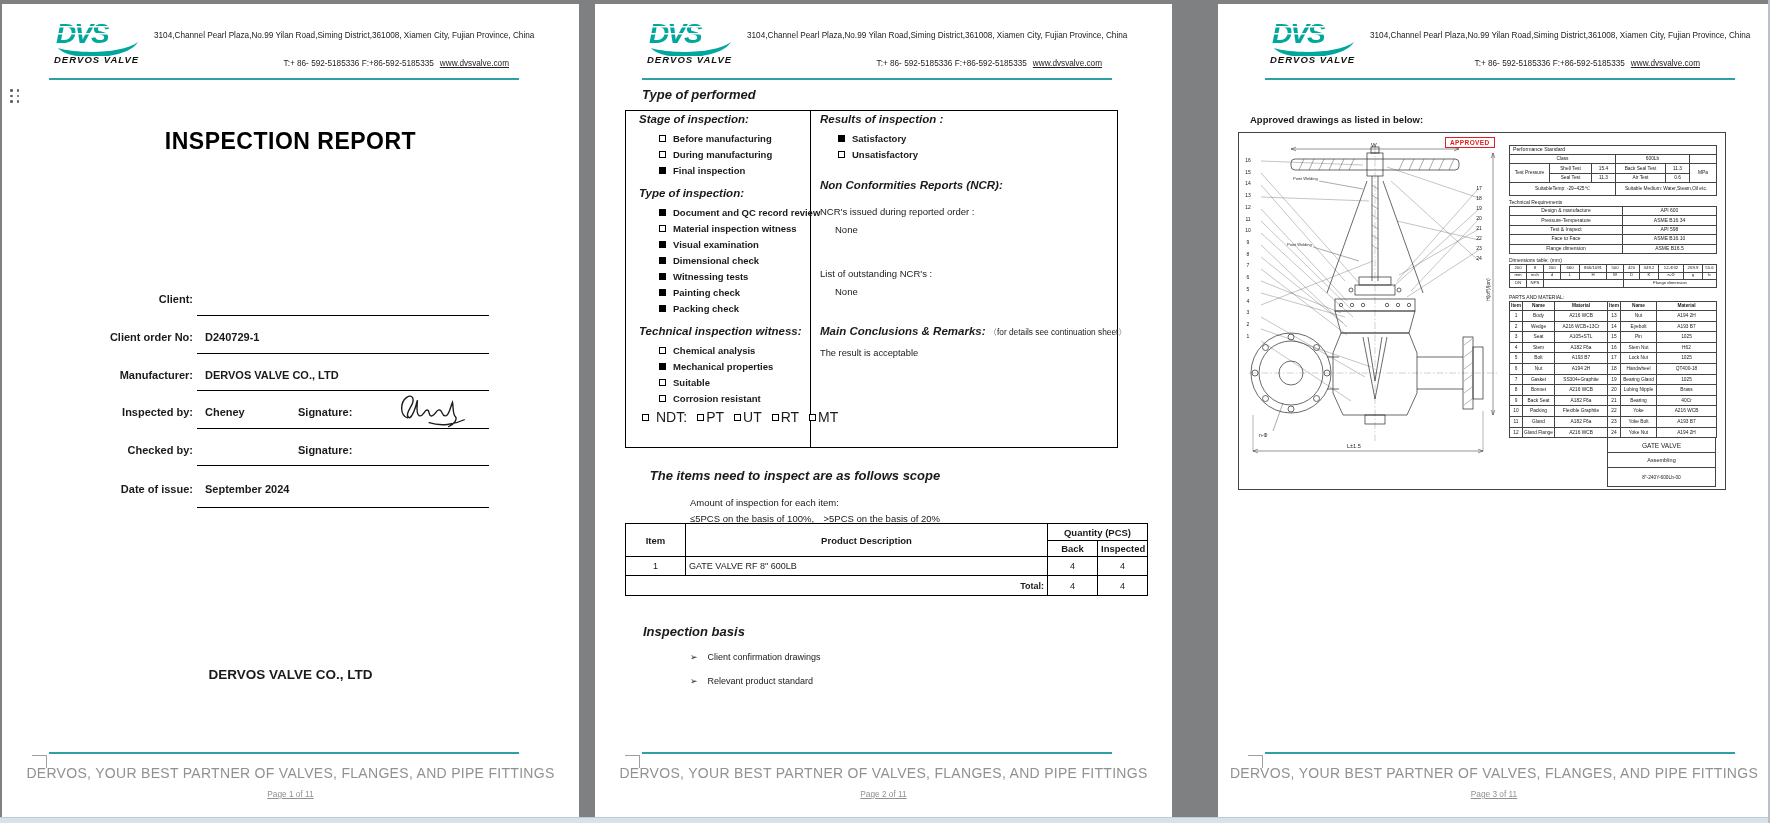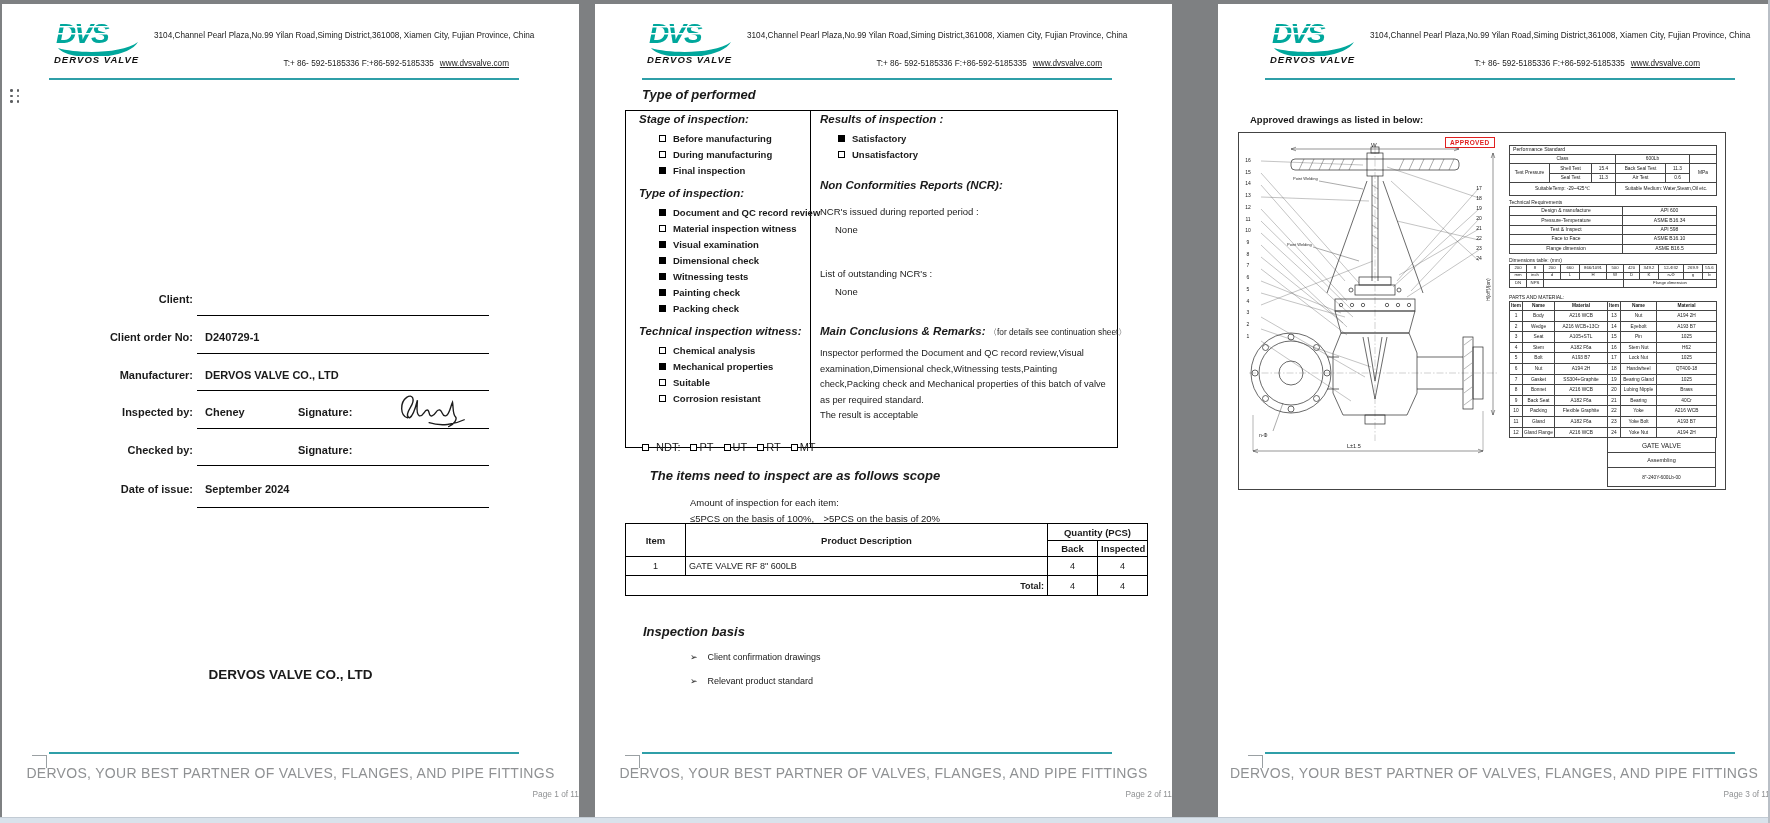--- a/index.html
+++ b/index.html
@@ -21,22 +21,22 @@
   .hdr-contact { position:absolute; top:55px; right:70px; font-size:8.2px; color:#222; white-space:nowrap; }
   .hdr-contact .web { text-decoration:underline; margin-left:6px; }
   .hdr-line { position:absolute; left:47px; top:74px; width:470px; height:2px; background:#2f9fa8; }
 
   
   .ftr-line { position:absolute; left:47px; top:748px; width:470px; height:2px; background:#2f9fa8; }
   .ftr-corner { position:absolute; left:30px; top:751px; width:15px; height:13px;
                 border-top:1px solid #9aa0a3; border-right:1px solid #9aa0a3; }
   .ftr-slogan { position:absolute; left:0; top:761px; width:100%; text-align:center;
                 font-size:14px; color:#8f9193; letter-spacing:.3px; }
-  .ftr-page { position:absolute; left:0; top:785px; width:100%; text-align:right;
-              font-size:8.3px; color:#8f9193; }
+  .ftr-page { position:absolute; left:0; top:785px; width:100%; text-align:center;
+              font-size:8.3px; color:#8f9193;text-decoration:underline; }
 
   
   .p1-title { position:absolute; left:0; top:124px; width:100%; text-align:center;
               font-size:23px; font-weight:bold; letter-spacing:.5px; color:#000; }
   .f-label { position:absolute; left:0; width:191px; text-align:right; font-size:11px; font-weight:bold; }
   .f-value { position:absolute; left:203px; font-size:11px; font-weight:bold; white-space:nowrap; }
   .f-sig   { position:absolute; left:296px; font-size:11px; font-weight:bold; }
   .f-line  { position:absolute; left:195px; width:292px; border-bottom:1.2px solid #000; }
   .signature { position:absolute; left:392px; top:386px; width:78px; height:40px; }
   .p1-company { position:absolute; left:0; top:663px; width:100%; text-align:center;
@@ -52,21 +52,21 @@
   .p2-title { position:absolute; left:47px; top:83px; font-size:13px; font-weight:bold; font-style:italic; }
   .t2-box { position:absolute; left:30px; top:106px; width:493px; height:338px; border:1.5px solid #000; }
   .t2-div { position:absolute; left:215px; top:106px; width:1px; height:338px; background:#000; }
   .h-bi { position:absolute; font-size:11.5px; font-weight:bold; font-style:italic; white-space:nowrap; }
   .h-note { font-size:8.3px; font-weight:normal; font-style:normal; }
   .cklist { position:absolute; }
   .ck-row { display:flex; align-items:center; height:16px; font-size:9.5px; white-space:nowrap;font-weight:bold; }
   .cb { width:7px; height:7px; border:1px solid #000; display:inline-block; margin-right:7px; flex:none; background:#fff; }
   .cb.filled { background:#000; }
   .p2-text { position:absolute; font-size:9.5px; white-space:nowrap; }
-  .ndt-row { position:absolute; display:flex; align-items:center; font-size:11px;margin-top:32px; }
+  .ndt-row { position:absolute; display:flex; align-items:center; font-size:14px; }
   .ndt-row .opt { display:flex; align-items:center; margin-left:10px; }
   .ndt-row .opt .cb { margin-right:2px; }
   .remarks { position:absolute; left:225px; top:342px; width:290px; font-size:9.3px;
              line-height:15.5px; white-space:normal; }
   .p2-scope-title { position:absolute; left:48px; top:464px; width:304px; text-align:center;
                     font-size:13px; font-weight:bold; font-style:italic; white-space:nowrap; }
   .items-tbl { position:absolute; left:30px; top:519px; width:522px; border-collapse:collapse;
                table-layout:fixed; font-size:9px; }
   .items-tbl td { border:1px solid #000; text-align:center; padding:0 3px; overflow:hidden; white-space:nowrap; }
   .items-tbl .hd { font-weight:bold; font-size:9.5px; }
@@ -127,20 +127,21 @@
 
   <div class="drag-dots">
     <i></i>
       <i></i>
       <i></i>
       <i></i>
       <i></i>
       <i></i>
   </div>
 
+  <div class="p1-title">INSPECTION REPORT</div>
 
   <div class="f-label" style="top:289px">Client:</div>
   <div class="f-value" style="top:289px"></div>
   <div class="f-line" style="top:311px"></div>
 
   <div class="f-label" style="top:327px">Client order No:</div>
   <div class="f-value" style="top:327px">D240729-1</div>
   <div class="f-line" style="top:349px"></div>
 
   <div class="f-label" style="top:365px">Manufacturer:</div>
@@ -285,31 +286,30 @@
         <span class="cb filled"></span>
         <span>Satisfactory</span>
       </div>
       <div class="ck-row">
         <span class="cb"></span>
         <span>Unsatisfactory</span>
       </div>
     </div>
 
   <div class="h-bi" style="left:225px; top:175px">Non Conformities Reports (NCR):</div>
-  <div class="p2-text" style="left:225px; top:202px">NCR's issued during reported period :</div>
+  <div class="p2-text" style="left:225px; top:202px">NCR's issued during reported order :</div>
   <div class="p2-text" style="left:240px; top:220px">None</div>
   <div class="p2-text" style="left:225px; top:264px">List of outstanding NCR's :</div>
   <div class="p2-text" style="left:240px; top:282px">None</div>
 
   <div class="h-bi" style="left:225px; top:321px">
     <span>Main Conclusions &amp; Remarks:</span>
     <span class="h-note">〈for details see continuation sheet〉</span>
   </div>
   <div class="remarks">
-    <div>Inspector performed the Document and QC record review,Visual examination,Dimensional check,Witnessing tests,Painting check,Packing check and Mechanical properties of this batch of valve as per required standard.</div>
     <div>The result is acceptable</div>
   </div>
 
   <div class="p2-scope-title">The items need to inspect are as follows scope</div>
   <div class="p2-text" style="left:95px; top:493px">Amount of inspection for each item:</div>
   <div class="p2-text" style="left:95px; top:509px">≤5PCS on the basis of 100%,　&gt;5PCS on the basis of 20%</div>
 
   <table class="items-tbl">
     <colgroup>
         <col style="width:60px">

